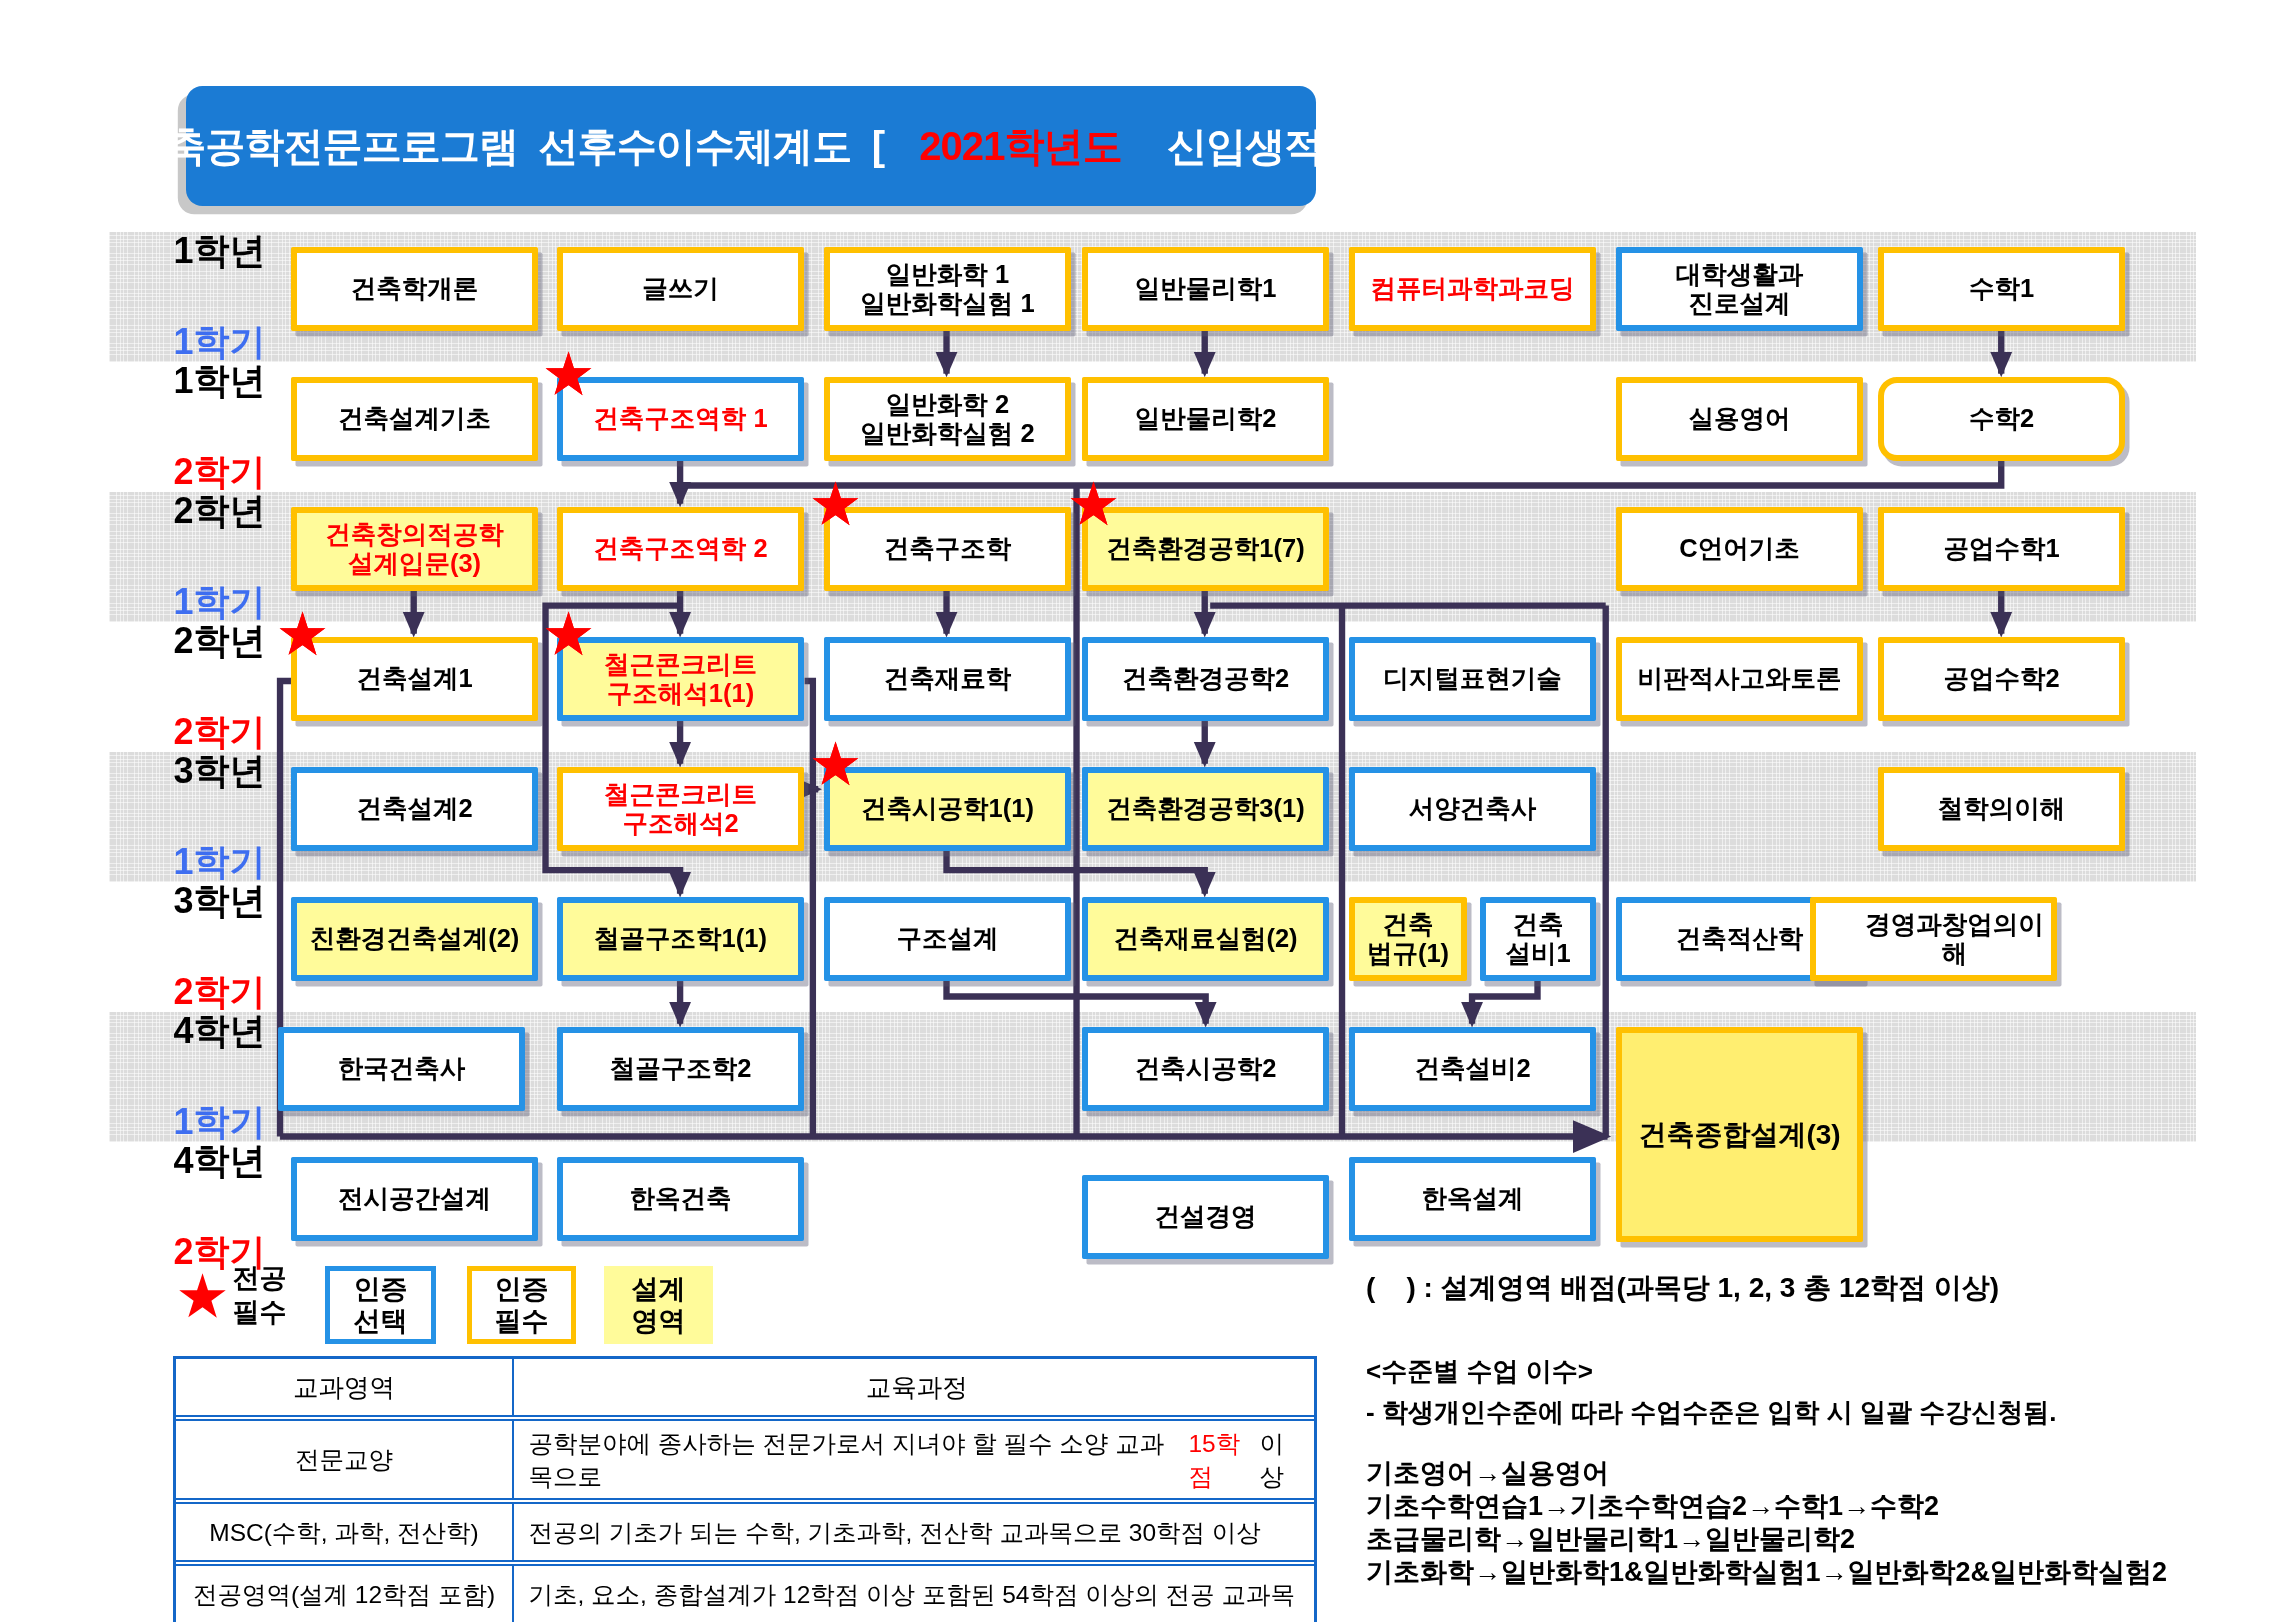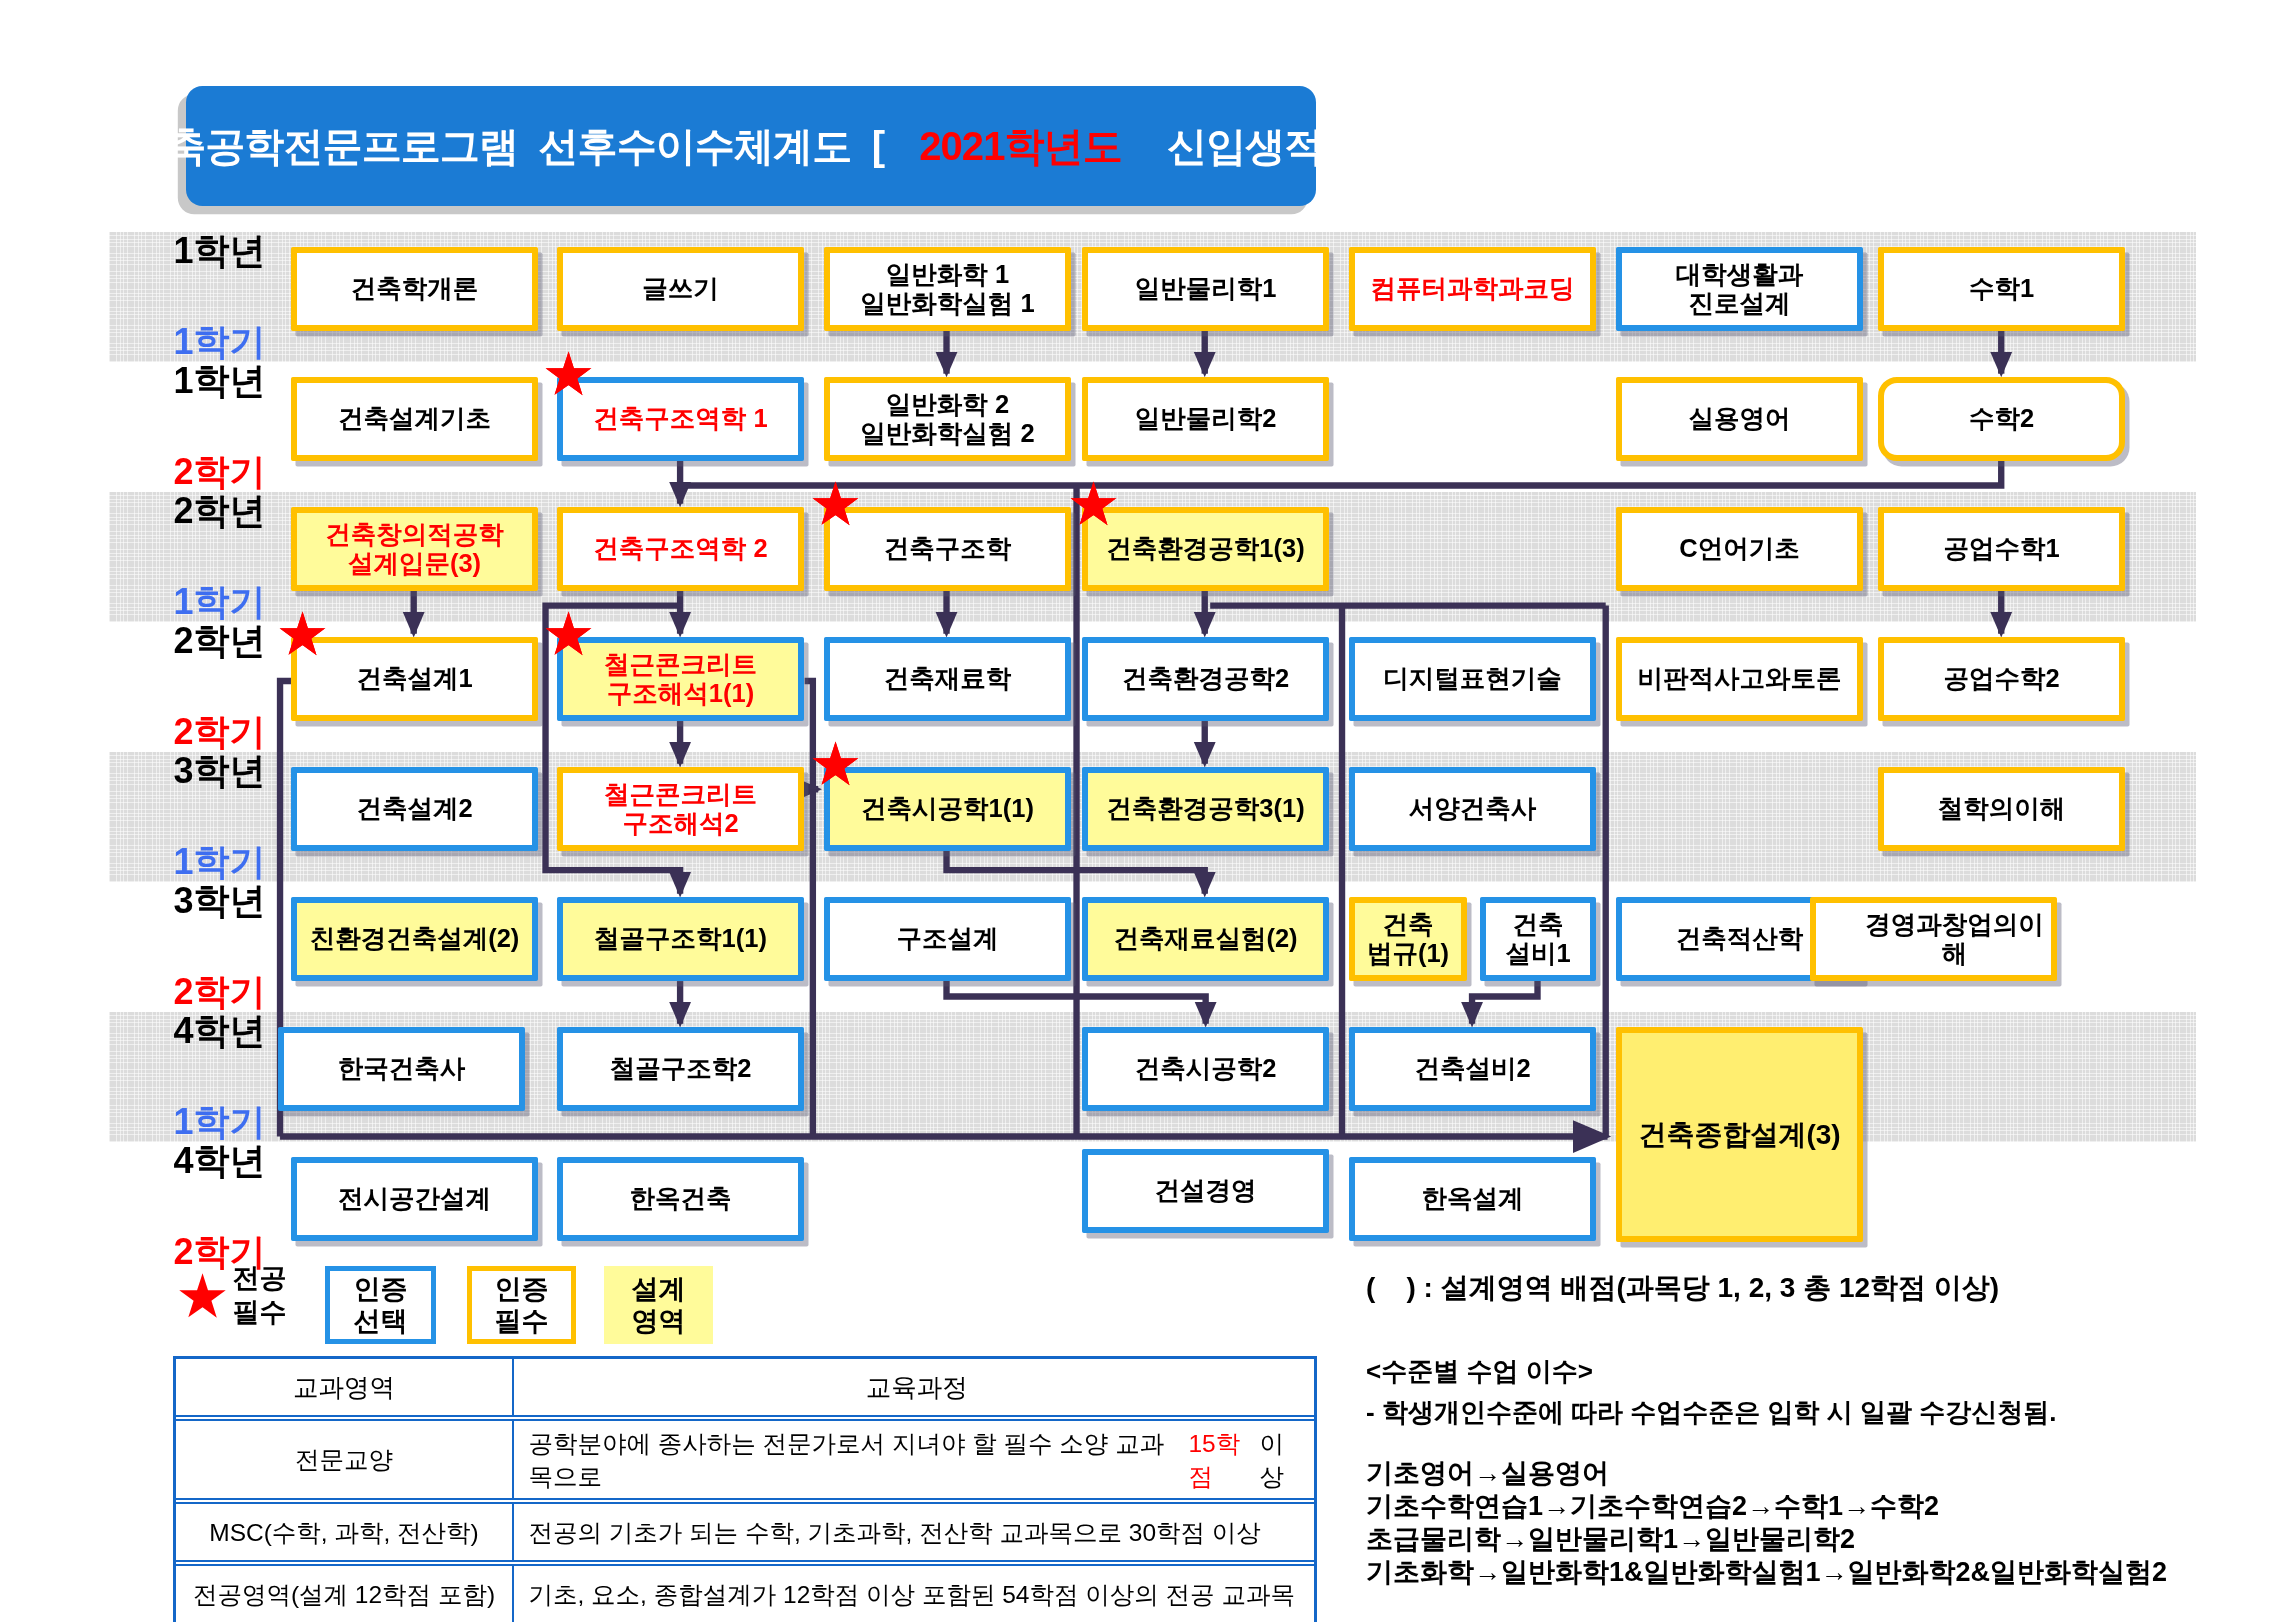--- a/index.html
+++ b/index.html
@@ -147,21 +147,21 @@
       <div class="course b-orange" style="left: 1616px; top: 377px; width: 247px; height: 84px;"><span class="lbl">실용영어</span></div>
       <div class="course b-orange" style="left: 1878px; top: 377px; width: 247px; height: 84px; border-radius: 19px;"><span class="lbl">수학2</span></div>
       <div class="row-label" style="top: 492px; height: 130px;">
         <div class="grade">2학년</div>
         <div class="sem blue">1학기</div>
       </div>
       <div class="course b-orange f-yellow t-red" style="left: 291px; top: 507px; width: 247px; height: 84px;"><span class="lbl">건축창의적공학
 설계입문(3)</span></div>
       <div class="course b-orange t-red" style="left: 557px; top: 507px; width: 247px; height: 84px;"><span class="lbl">건축구조역학 2</span></div>
       <div class="course b-orange" style="left: 824px; top: 507px; width: 247px; height: 84px;"><span class="star">★</span><span class="lbl">건축구조학</span></div>
-      <div class="course b-orange f-yellow" style="left: 1082px; top: 507px; width: 247px; height: 84px;"><span class="star">★</span><span class="lbl">건축환경공학1(3)</span></div>
+      <div class="course b-orange f-yellow" style="left: 1082px; top: 507px; width: 247px; height: 84px;"><span class="star">★</span><span class="lbl">건축환경공학1(7)</span></div>
       <div class="course b-orange" style="left: 1616px; top: 507px; width: 247px; height: 84px;"><span class="lbl">C언어기초</span></div>
       <div class="course b-orange" style="left: 1878px; top: 507px; width: 247px; height: 84px;"><span class="lbl">공업수학1</span></div>
       <div class="row-label" style="top: 622px; height: 130px;">
         <div class="grade">2학년</div>
         <div class="sem red">2학기</div>
       </div>
       <div class="course b-orange" style="left: 291px; top: 637px; width: 247px; height: 84px;"><span class="star">★</span><span class="lbl">건축설계1</span></div>
       <div class="course b-blue f-yellow t-red" style="left: 557px; top: 637px; width: 247px; height: 84px;"><span class="star">★</span><span class="lbl">철근콘크리트
 구조해석1(1)</span></div>
       <div class="course b-blue" style="left: 824px; top: 637px; width: 247px; height: 84px;"><span class="lbl">건축재료학</span></div>
@@ -202,21 +202,21 @@
       <div class="course b-blue" style="left: 557px; top: 1027px; width: 247px; height: 84px;"><span class="lbl">철골구조학2</span></div>
       <div class="course b-blue" style="left: 1082px; top: 1027px; width: 247px; height: 84px;"><span class="lbl">건축시공학2</span></div>
       <div class="course b-blue" style="left: 1349px; top: 1027px; width: 247px; height: 84px;"><span class="lbl">건축설비2</span></div>
       <div class="course b-orange f-bright tall" style="left: 1616px; top: 1027px; width: 247px; height: 215px;"><span class="lbl">건축종합설계(3)</span></div>
       <div class="row-label" style="top: 1142px; height: 130px;">
         <div class="grade">4학년</div>
         <div class="sem red">2학기</div>
       </div>
       <div class="course b-blue" style="left: 291px; top: 1157px; width: 247px; height: 84px;"><span class="lbl">전시공간설계</span></div>
       <div class="course b-blue" style="left: 557px; top: 1157px; width: 247px; height: 84px;"><span class="lbl">한옥건축</span></div>
-      <div class="course b-blue" style="left: 1082px; top: 1149px; width: 247px; height: 84px; justify-content: center;"><span class="lbl">건설경영</span></div>
+      <div class="course b-blue" style="left: 1082px; top: 1175px; width: 247px; height: 84px; justify-content: center;"><span class="lbl">건설경영</span></div>
       <div class="course b-blue" style="left: 1349px; top: 1157px; width: 247px; height: 84px;"><span class="lbl">한옥설계</span></div>
     </div>
 
   <div class="legend-star-item">
     <span class="legend-star">★</span>
     <span class="legend-text">전공
 필수</span>
   </div>
   <div class="legend-box lb-blue"><span>인증
 선택</span></div>

